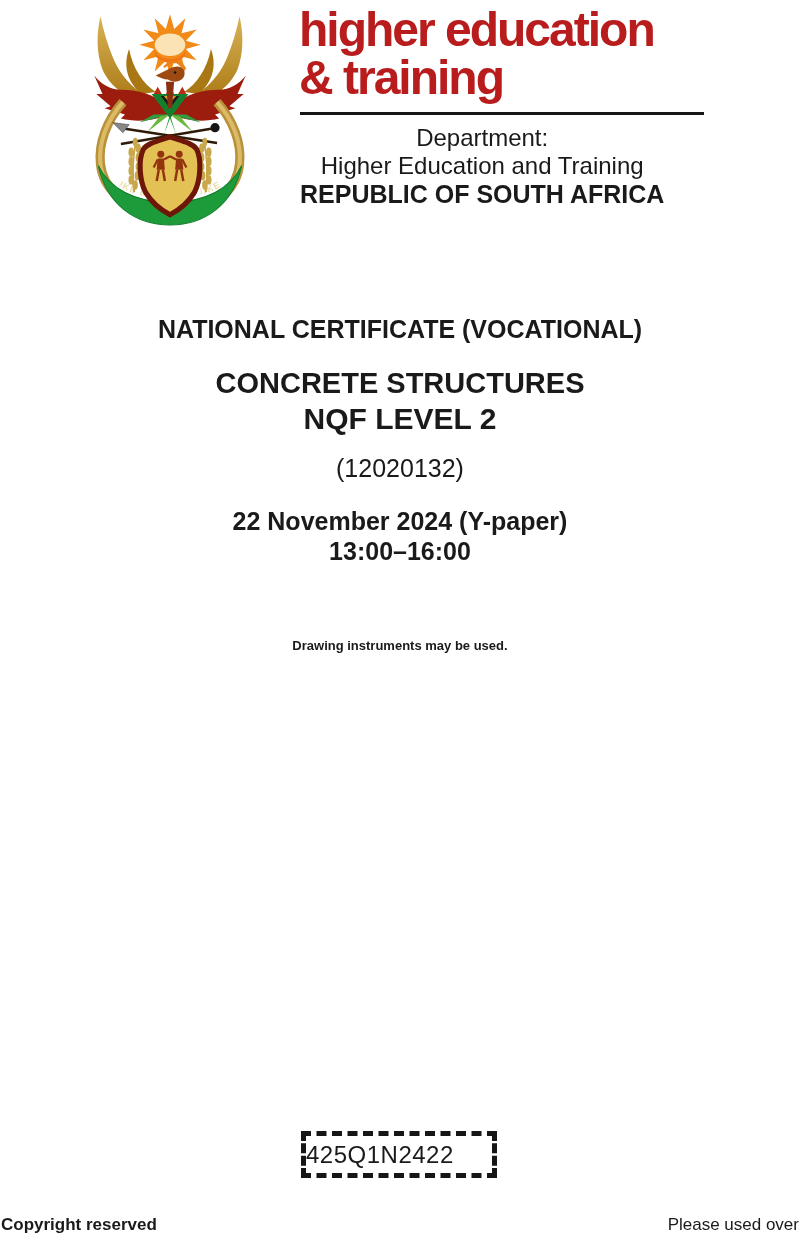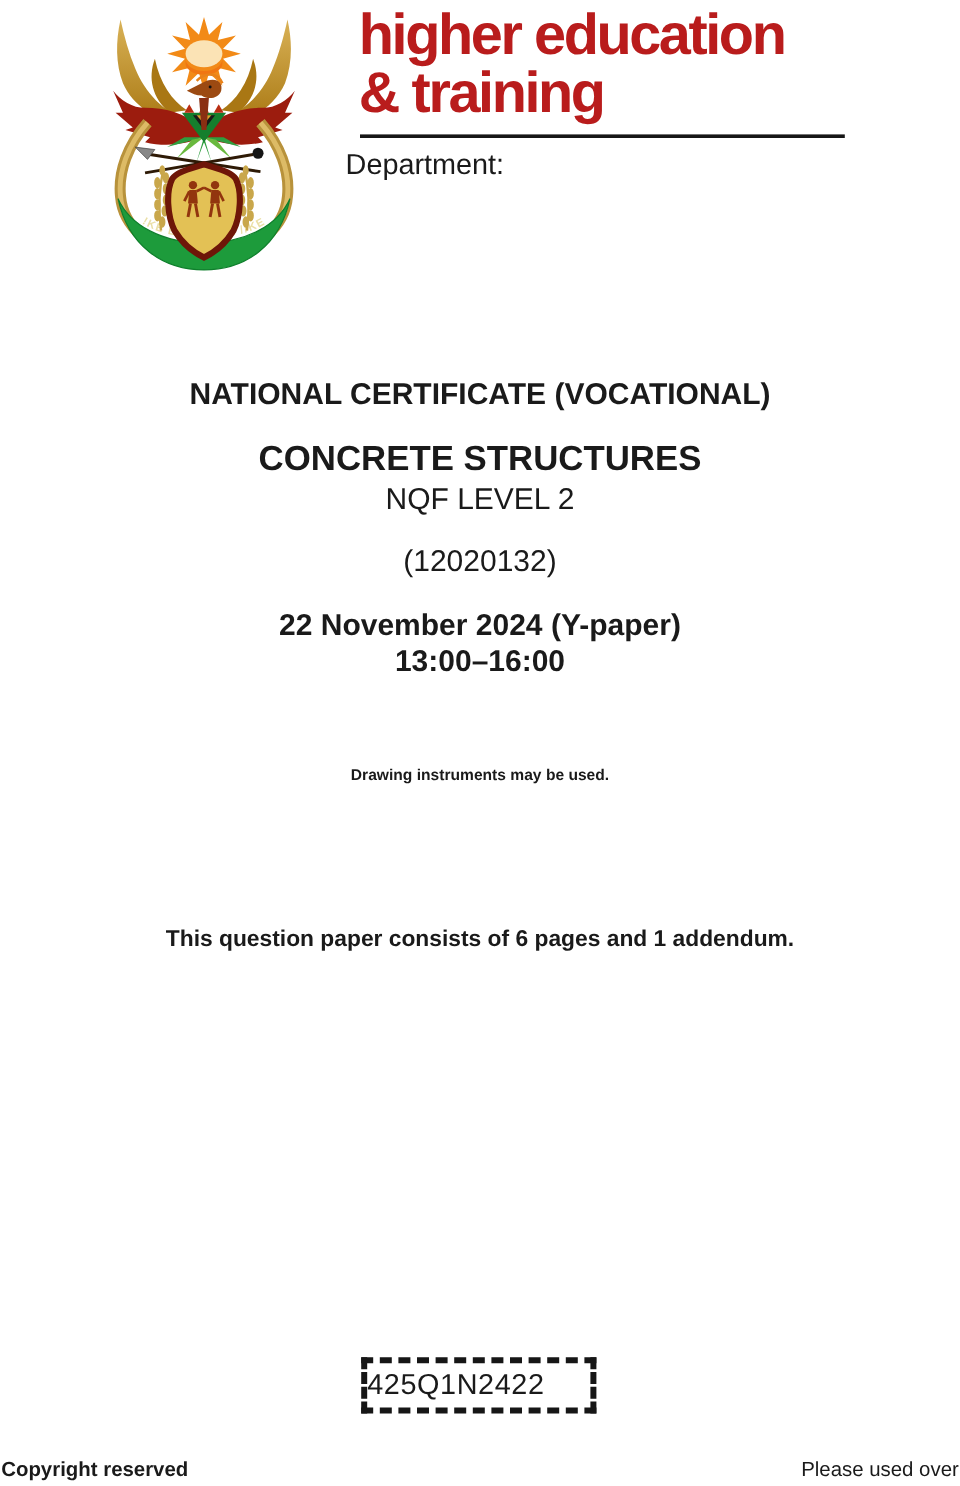--- a/index.html
+++ b/index.html
@@ -7,29 +7,29 @@
     position:relative;width:800px;height:1238px;background:#ffffff;
     font-family:"Liberation Sans", sans-serif;color:#1a1a1a;overflow:hidden;
   }
   
   .coat{position:absolute;left:88px;top:8px;width:164px;height:221px;}
   .wordmark{
     position:absolute;left:299px;top:6px;
     font-size:48px;line-height:48px;font-weight:700;letter-spacing:-2px;color:#b91c1c;
   }
   .hdr-rule{position:absolute;left:300px;top:112px;width:404px;height:3px;background:#161616;}
-  .dept{position:absolute;left:288px;top:124px;line-height:28px;text-align:center;}
+  .dept{position:absolute;left:300px;top:124px;line-height:28px;text-align:center;}
   .dept-label{font-size:24px;font-weight:400;}
   .dept-name{font-size:24px;font-weight:400;}
   .dept-country{font-size:25px;font-weight:700;}
   
   .cline{position:absolute;left:0;width:800px;text-align:center;white-space:nowrap;}
   .t-cert{top:315px;font-size:25px;font-weight:700;}
   .t-subject{top:367px;font-size:29px;font-weight:700;}
-  .t-level{top:402px;font-size:25px;font-weight:400;}
+  .t-level{top:402px;font-size:30px;font-weight:700;}
   .t-code{top:454px;font-size:25px;font-weight:400;}
   .t-date{top:507px;font-size:25px;font-weight:700;}
   .t-time{top:537px;font-size:25px;font-weight:700;}
   .t-instruments{top:638px;font-size:13px;font-weight:700;}
   .t-pages{top:772px;font-size:19px;font-weight:700;}
   
   .code-box{
     position:absolute;left:301px;top:1131px;width:186px;height:37px;
     border:5px dashed #161616;
     display:flex;align-items:center;
@@ -145,30 +145,31 @@
     </g>
   </svg>
 
   <div class="wordmark">
     <div>higher education</div>
     <div>&amp; training</div>
   </div>
   <div class="hdr-rule"></div>
   <div class="dept">
     <div class="dept-label">Department:</div>
+    <div class="dept-name">Higher Education and Training</div>
+    <div class="dept-country">REPUBLIC OF SOUTH AFRICA</div>
   </div>
 
   <div class="cline t-cert">NATIONAL CERTIFICATE (VOCATIONAL)</div>
   <div class="cline t-subject">CONCRETE STRUCTURES</div>
   <div class="cline t-level">NQF LEVEL 2</div>
   <div class="cline t-code">(12020132)</div>
   <div class="cline t-date">22 November 2024 (Y-paper)</div>
   <div class="cline t-time">13:00–16:00</div>
   <div class="cline t-instruments">Drawing instruments may be used.</div>
-  <div class="cline t-pages">This question paper consists of 6 pages and 1 addendum.</div>
 
   <div class="code-box">
     <span class="code-text">425Q1N2422</span>
   </div>
 
   <div class="footer-left">Copyright reserved</div>
   <div class="footer-right">Please used over</div>
 
 </div>
 

